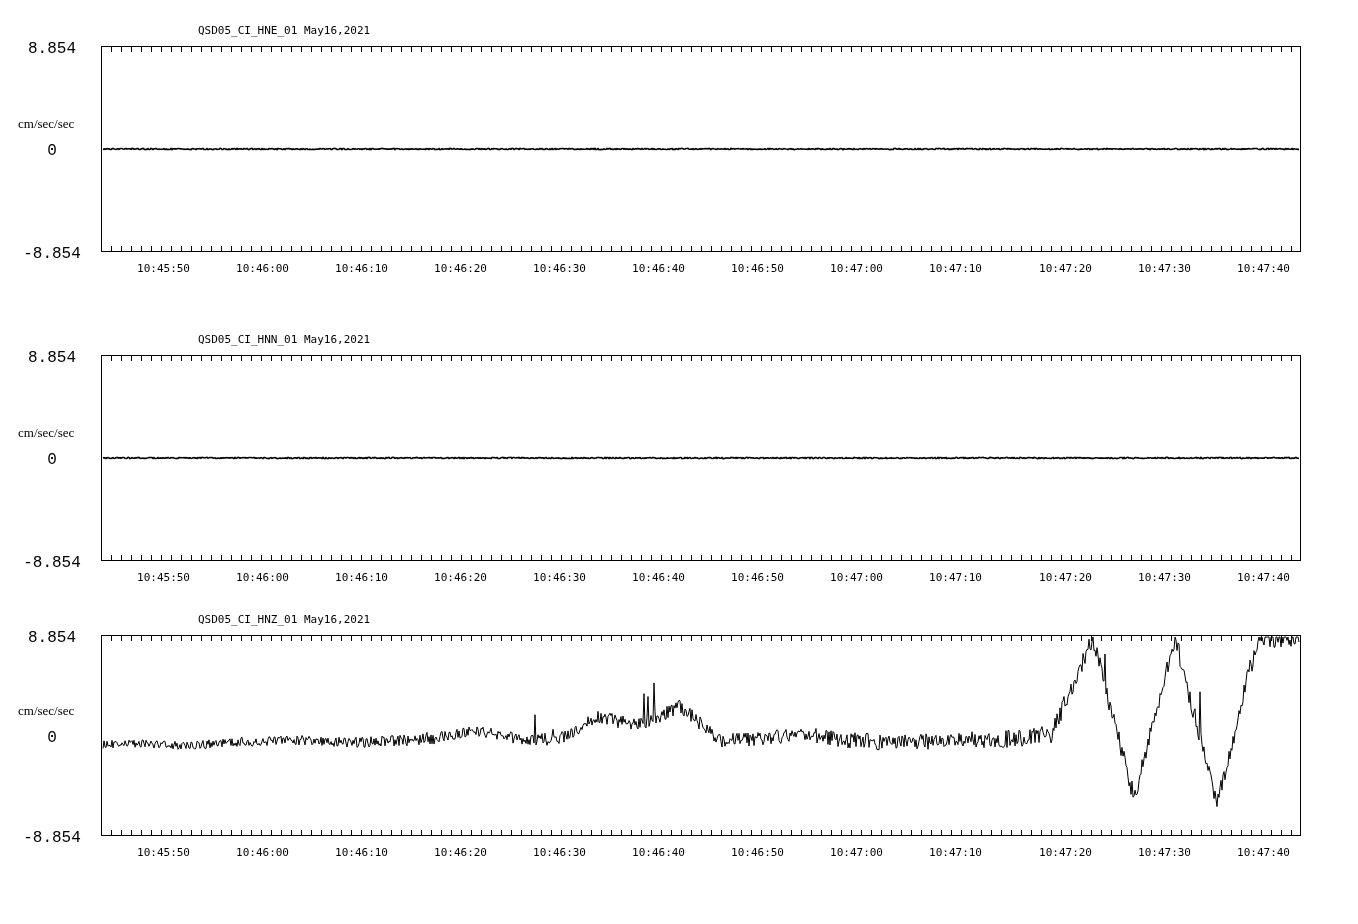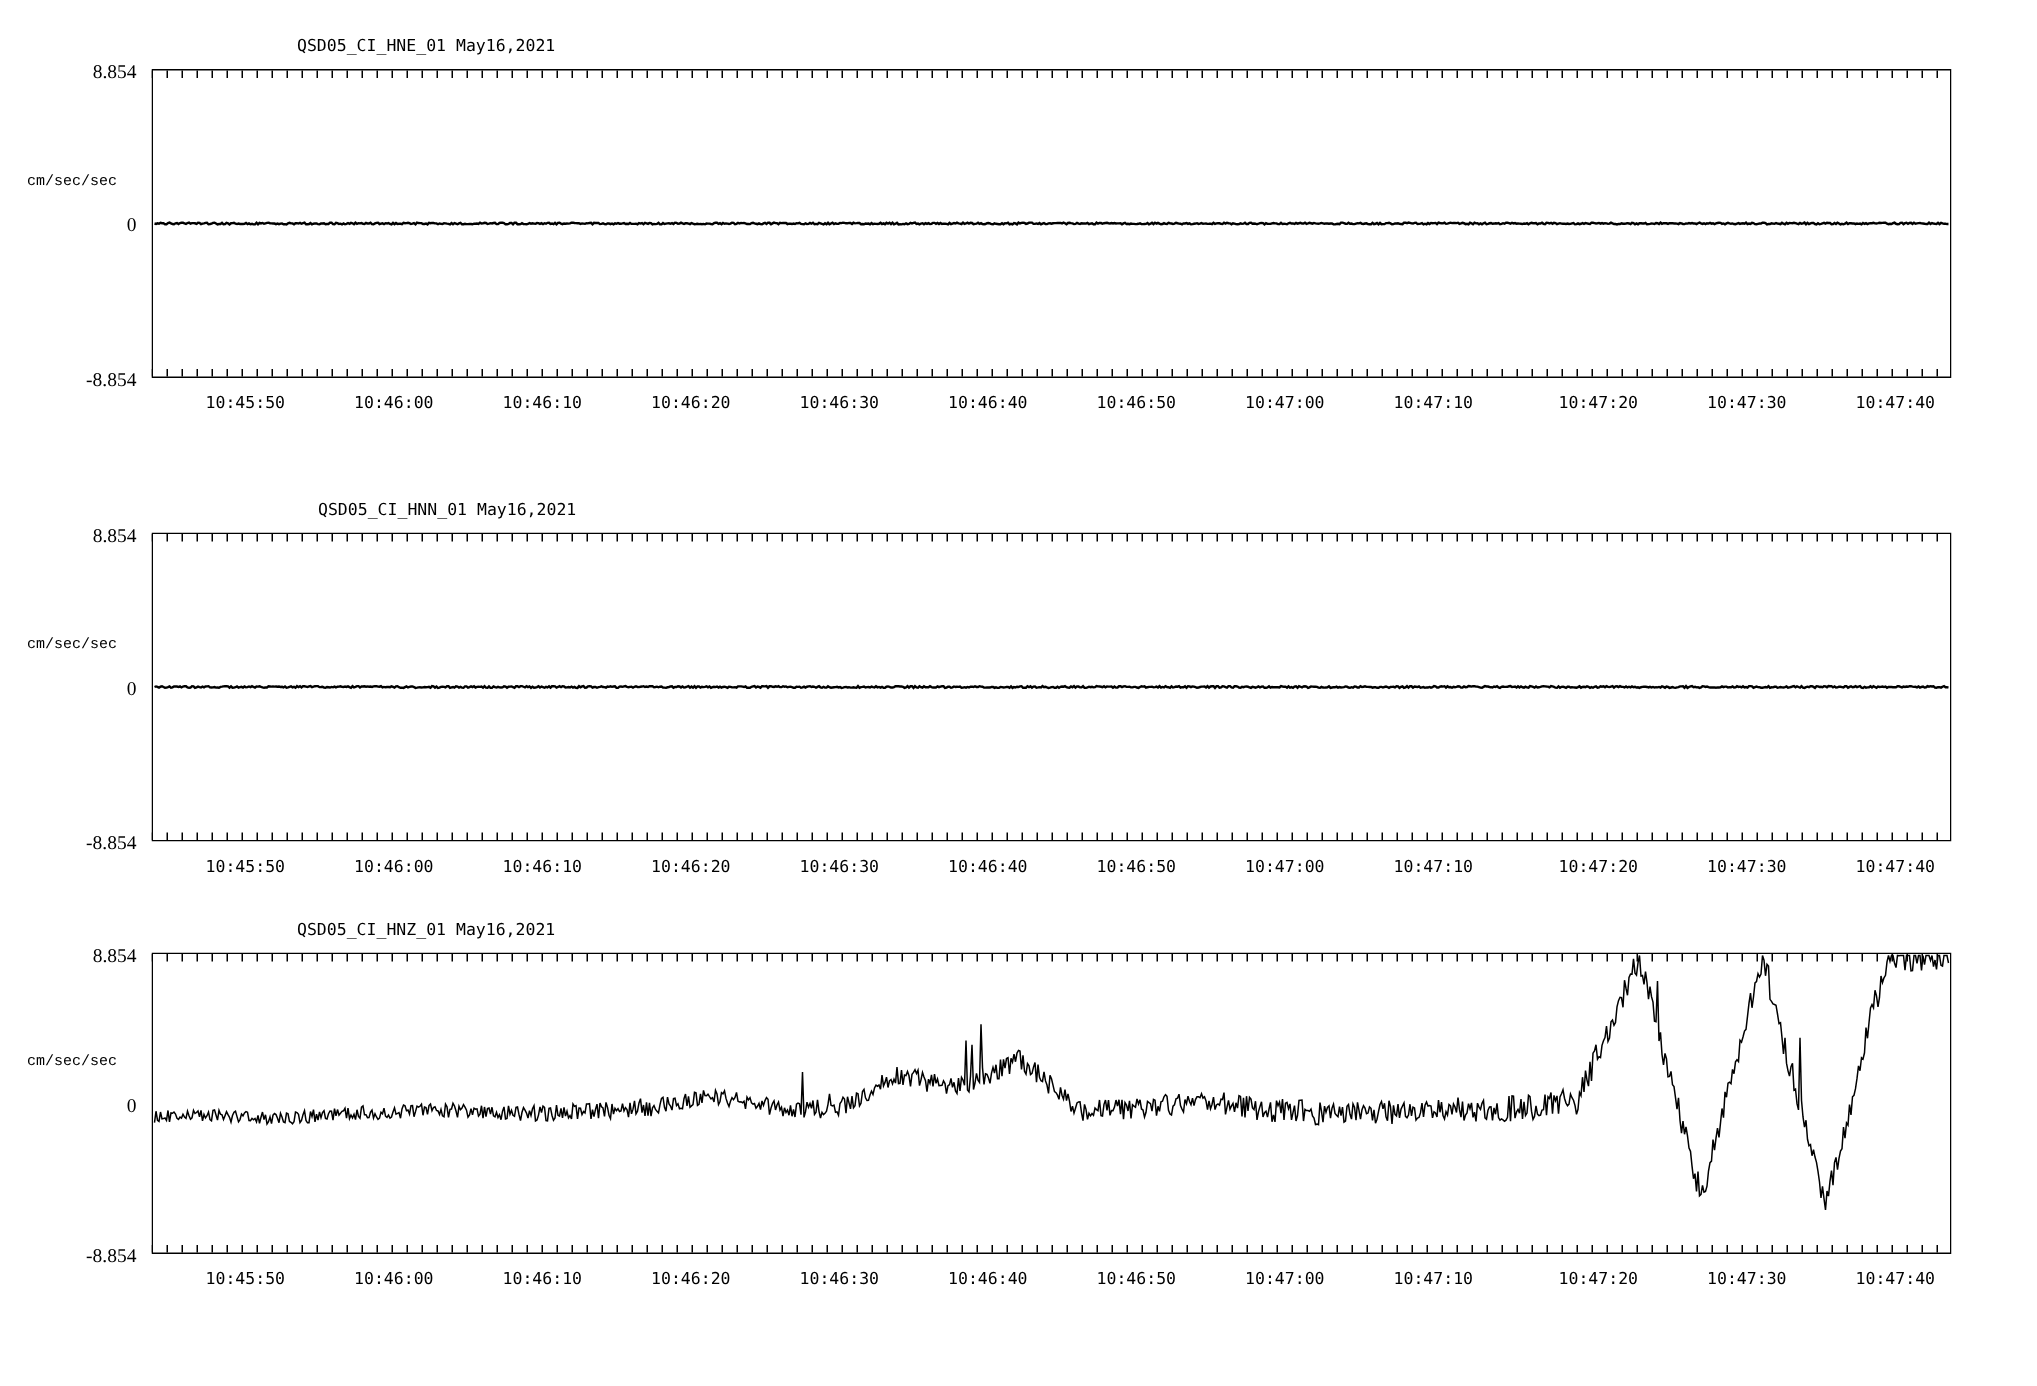--- a/index.html
+++ b/index.html
@@ -27,29 +27,29 @@
   }
   .plot-title {
     position: absolute;
     font-size: 11px;
     font-family: "DejaVu Sans Mono", monospace;
     letter-spacing: 0px;
     white-space: nowrap;
   }
   .axis-label {
     position: absolute;
-    font-size: 10px;
-    font-family: Liberation Mono, monospace;
+    font-size: 13px;
+    font-family: Liberation Serif, serif;
     white-space: nowrap;
   }
   .ytick {
     position: absolute;
-    font-size: 13px;
-    font-family: Liberation Serif, serif;
-    text-align: right;
+    font-size: 16px;
+    font-family: Liberation Mono, monospace;
+    text-align: center;
     white-space: nowrap;
   }
   .xtick {
     position: absolute;
     font-size: 11px;
     font-family: "DejaVu Sans Mono", monospace;
     text-align: right;
     white-space: nowrap;
   }
   .plot-svg {
@@ -320,21 +320,21 @@
           <line x1="1170.5" y1="205" x2="1170.5" y2="200"></line>
           <line x1="1180.5" y1="1" x2="1180.5" y2="6"></line>
           <line x1="1180.5" y1="205" x2="1180.5" y2="200"></line>
           <line x1="1190.5" y1="1" x2="1190.5" y2="6"></line>
           <line x1="1190.5" y1="205" x2="1190.5" y2="200"></line>
         </g>
         <path d="M 2 103.00 L 3 103.29 L 4 102.88 L 5 103.15 L 6 102.54 L 7 102.83 L 8 102.78 L 9 103.45 L 10 103.45 L 11 102.73 L 12 102.43 L 13 102.89 L 14 103.33 L 15 103.49 L 16 102.89 L 17 102.66 L 18 103.31 L 19 102.72 L 20 102.50 L 21 102.52 L 22 102.93 L 23 103.23 L 24 102.70 L 25 102.40 L 26 103.10 L 27 102.77 L 28 102.75 L 29 102.85 L 30 103.25 L 31 102.46 L 32 102.60 L 33 103.46 L 34 103.11 L 35 102.94 L 36 102.61 L 37 102.56 L 38 103.52 L 39 103.36 L 40 103.13 L 41 102.59 L 42 102.45 L 43 103.00 L 44 103.59 L 45 103.37 L 46 103.35 L 47 102.58 L 48 103.54 L 49 103.44 L 50 102.52 L 51 102.82 L 52 103.58 L 53 102.82 L 54 102.78 L 55 102.49 L 56 103.10 L 57 103.40 L 58 103.02 L 59 103.30 L 60 103.24 L 61 103.30 L 62 103.21 L 63 102.62 L 64 103.43 L 65 102.93 L 66 103.54 L 67 103.23 L 68 103.56 L 69 103.51 L 70 102.49 L 71 103.59 L 72 102.59 L 73 102.99 L 74 102.64 L 75 103.19 L 76 102.85 L 77 102.57 L 78 102.45 L 79 102.83 L 80 102.91 L 81 103.03 L 82 103.04 L 83 103.47 L 84 103.10 L 85 103.47 L 86 103.11 L 87 103.00 L 88 103.54 L 89 103.43 L 90 103.60 L 91 102.84 L 92 102.52 L 93 102.93 L 94 102.94 L 95 103.51 L 96 102.78 L 97 102.80 L 98 103.03 L 99 102.58 L 100 103.17 L 101 102.72 L 102 102.45 L 103 103.51 L 104 103.48 L 105 103.36 L 106 102.63 L 107 103.55 L 108 103.16 L 109 102.92 L 110 102.97 L 111 103.44 L 112 103.56 L 113 102.98 L 114 102.97 L 115 102.87 L 116 103.49 L 117 103.30 L 118 103.29 L 119 102.41 L 120 102.46 L 121 103.40 L 122 103.52 L 123 102.57 L 124 102.75 L 125 103.34 L 126 103.11 L 127 103.60 L 128 102.96 L 129 103.53 L 130 103.18 L 131 102.67 L 132 103.19 L 133 102.58 L 134 102.83 L 135 103.46 L 136 102.44 L 137 103.25 L 138 102.82 L 139 102.92 L 140 102.66 L 141 103.24 L 142 103.28 L 143 102.54 L 144 102.99 L 145 102.96 L 146 102.44 L 147 103.37 L 148 103.56 L 149 102.96 L 150 102.54 L 151 102.43 L 152 103.47 L 153 103.07 L 154 102.85 L 155 103.46 L 156 102.80 L 157 103.01 L 158 102.68 L 159 103.29 L 160 103.59 L 161 102.55 L 162 103.49 L 163 102.65 L 164 103.37 L 165 103.18 L 166 103.18 L 167 103.40 L 168 102.59 L 169 102.85 L 170 102.74 L 171 102.52 L 172 102.75 L 173 103.34 L 174 103.14 L 175 102.72 L 176 103.57 L 177 102.45 L 178 102.71 L 179 102.75 L 180 102.77 L 181 103.34 L 182 103.33 L 183 102.98 L 184 103.59 L 185 102.54 L 186 102.80 L 187 102.60 L 188 102.66 L 189 102.89 L 190 102.91 L 191 103.47 L 192 102.95 L 193 103.28 L 194 103.35 L 195 102.83 L 196 102.88 L 197 103.10 L 198 103.21 L 199 103.53 L 200 102.68 L 201 103.43 L 202 102.70 L 203 103.10 L 204 103.51 L 205 102.91 L 206 102.60 L 207 103.51 L 208 103.47 L 209 103.18 L 210 103.43 L 211 103.39 L 212 103.25 L 213 103.34 L 214 103.50 L 215 103.12 L 216 103.20 L 217 103.02 L 218 103.23 L 219 102.41 L 220 103.03 L 221 102.96 L 222 102.52 L 223 102.67 L 224 103.30 L 225 103.06 L 226 102.77 L 227 102.99 L 228 102.67 L 229 102.50 L 230 103.38 L 231 103.39 L 232 102.64 L 233 102.42 L 234 102.54 L 235 102.71 L 236 103.54 L 237 103.46 L 238 103.28 L 239 102.63 L 240 102.66 L 241 103.60 L 242 102.48 L 243 102.51 L 244 103.46 L 245 103.47 L 246 103.43 L 247 102.79 L 248 103.34 L 249 103.44 L 250 103.53 L 251 103.29 L 252 102.67 L 253 103.09 L 254 102.87 L 255 103.08 L 256 103.19 L 257 102.71 L 258 102.75 L 259 103.30 L 260 102.82 L 261 103.46 L 262 102.81 L 263 103.12 L 264 102.55 L 265 102.53 L 266 103.29 L 267 103.01 L 268 103.46 L 269 102.60 L 270 103.59 L 271 102.59 L 272 102.51 L 273 103.05 L 274 103.40 L 275 102.98 L 276 103.17 L 277 103.05 L 278 103.09 L 279 102.90 L 280 102.48 L 281 102.41 L 282 102.66 L 283 102.75 L 284 102.87 L 285 102.80 L 286 103.35 L 287 102.98 L 288 103.09 L 289 103.23 L 290 102.75 L 291 102.90 L 292 102.64 L 293 102.48 L 294 103.55 L 295 102.55 L 296 102.67 L 297 102.71 L 298 102.70 L 299 103.41 L 300 103.26 L 301 102.87 L 302 103.41 L 303 103.50 L 304 103.00 L 305 102.91 L 306 103.42 L 307 103.00 L 308 103.55 L 309 102.93 L 310 103.19 L 311 102.67 L 312 103.14 L 313 103.20 L 314 102.96 L 315 102.69 L 316 103.35 L 317 103.15 L 318 103.32 L 319 102.64 L 320 103.27 L 321 103.28 L 322 103.23 L 323 103.08 L 324 103.53 L 325 102.71 L 326 103.05 L 327 102.69 L 328 103.41 L 329 102.59 L 330 102.91 L 331 103.24 L 332 102.60 L 333 102.69 L 334 103.60 L 335 103.27 L 336 103.41 L 337 103.30 L 338 102.56 L 339 103.59 L 340 103.55 L 341 102.72 L 342 103.30 L 343 103.08 L 344 102.93 L 345 102.83 L 346 103.18 L 347 102.75 L 348 103.33 L 349 102.45 L 350 102.62 L 351 103.16 L 352 103.03 L 353 102.47 L 354 102.93 L 355 103.25 L 356 102.86 L 357 102.85 L 358 103.07 L 359 103.41 L 360 102.74 L 361 103.13 L 362 103.46 L 363 103.33 L 364 103.16 L 365 103.41 L 366 103.25 L 367 103.46 L 368 103.29 L 369 103.55 L 370 103.05 L 371 103.09 L 372 103.08 L 373 103.31 L 374 103.47 L 375 102.81 L 376 102.53 L 377 102.52 L 378 103.24 L 379 102.74 L 380 103.48 L 381 102.69 L 382 103.18 L 383 102.91 L 384 103.10 L 385 103.32 L 386 103.09 L 387 102.46 L 388 102.62 L 389 103.50 L 390 103.19 L 391 102.57 L 392 103.01 L 393 102.62 L 394 102.76 L 395 102.71 L 396 102.88 L 397 103.35 L 398 103.36 L 399 103.43 L 400 102.73 L 401 102.55 L 402 102.93 L 403 103.18 L 404 103.44 L 405 102.94 L 406 103.43 L 407 103.52 L 408 102.95 L 409 102.56 L 410 103.26 L 411 102.44 L 412 102.52 L 413 103.49 L 414 102.90 L 415 102.40 L 416 102.73 L 417 102.77 L 418 103.43 L 419 102.48 L 420 102.72 L 421 102.68 L 422 102.67 L 423 102.66 L 424 103.38 L 425 103.09 L 426 103.20 L 427 103.36 L 428 103.01 L 429 103.36 L 430 102.82 L 431 102.93 L 432 102.54 L 433 103.29 L 434 103.42 L 435 103.47 L 436 102.87 L 437 103.41 L 438 103.30 L 439 102.56 L 440 103.14 L 441 102.51 L 442 103.49 L 443 103.27 L 444 103.42 L 445 102.56 L 446 102.86 L 447 103.26 L 448 103.56 L 449 102.79 L 450 103.50 L 451 102.54 L 452 103.57 L 453 102.99 L 454 102.49 L 455 103.42 L 456 102.86 L 457 103.25 L 458 103.20 L 459 102.63 L 460 102.76 L 461 102.47 L 462 102.56 L 463 102.88 L 464 102.88 L 465 102.60 L 466 102.67 L 467 103.33 L 468 102.49 L 469 102.88 L 470 102.78 L 471 102.61 L 472 102.69 L 473 103.46 L 474 103.37 L 475 103.50 L 476 103.00 L 477 103.15 L 478 103.05 L 479 103.59 L 480 102.71 L 481 103.47 L 482 103.15 L 483 103.25 L 484 103.32 L 485 103.17 L 486 102.46 L 487 103.34 L 488 102.89 L 489 103.44 L 490 102.51 L 491 103.11 L 492 102.46 L 493 103.40 L 494 102.46 L 495 103.52 L 496 103.15 L 497 102.56 L 498 103.58 L 499 103.46 L 500 103.59 L 501 103.27 L 502 103.47 L 503 102.86 L 504 103.44 L 505 103.31 L 506 102.55 L 507 103.02 L 508 102.59 L 509 102.43 L 510 103.35 L 511 103.07 L 512 103.58 L 513 103.04 L 514 102.80 L 515 103.46 L 516 102.76 L 517 103.21 L 518 102.78 L 519 103.41 L 520 103.24 L 521 102.56 L 522 102.57 L 523 103.24 L 524 102.64 L 525 103.34 L 526 102.69 L 527 103.33 L 528 103.10 L 529 103.14 L 530 103.27 L 531 103.57 L 532 102.54 L 533 103.38 L 534 103.03 L 535 102.66 L 536 103.00 L 537 102.45 L 538 102.87 L 539 103.08 L 540 103.36 L 541 102.44 L 542 103.28 L 543 102.99 L 544 102.44 L 545 103.11 L 546 102.51 L 547 102.65 L 548 103.48 L 549 103.22 L 550 103.11 L 551 102.51 L 552 103.30 L 553 102.79 L 554 103.40 L 555 103.53 L 556 103.32 L 557 102.85 L 558 102.72 L 559 102.89 L 560 103.45 L 561 103.49 L 562 102.92 L 563 103.19 L 564 103.31 L 565 103.49 L 566 103.54 L 567 102.86 L 568 103.55 L 569 102.87 L 570 102.91 L 571 102.51 L 572 103.57 L 573 103.19 L 574 103.53 L 575 102.66 L 576 102.93 L 577 103.55 L 578 102.41 L 579 102.97 L 580 102.58 L 581 102.42 L 582 102.63 L 583 103.24 L 584 103.03 L 585 102.46 L 586 102.44 L 587 102.41 L 588 103.21 L 589 103.27 L 590 102.98 L 591 103.31 L 592 102.71 L 593 103.56 L 594 103.08 L 595 102.66 L 596 103.32 L 597 103.40 L 598 102.94 L 599 102.88 L 600 103.14 L 601 102.86 L 602 102.72 L 603 102.76 L 604 102.58 L 605 102.68 L 606 102.62 L 607 102.98 L 608 102.41 L 609 102.82 L 610 103.50 L 611 102.66 L 612 102.48 L 613 102.75 L 614 102.95 L 615 103.40 L 616 103.27 L 617 102.58 L 618 103.09 L 619 103.28 L 620 102.82 L 621 102.98 L 622 102.93 L 623 103.08 L 624 102.55 L 625 103.38 L 626 103.06 L 627 102.81 L 628 103.54 L 629 103.52 L 630 102.42 L 631 103.10 L 632 102.64 L 633 102.70 L 634 103.15 L 635 102.82 L 636 102.68 L 637 102.54 L 638 102.81 L 639 102.94 L 640 102.71 L 641 103.00 L 642 102.67 L 643 103.00 L 644 102.95 L 645 102.92 L 646 102.84 L 647 103.53 L 648 102.96 L 649 102.55 L 650 103.37 L 651 103.19 L 652 103.46 L 653 103.07 L 654 103.24 L 655 103.24 L 656 103.41 L 657 103.36 L 658 103.20 L 659 102.90 L 660 103.40 L 661 103.39 L 662 103.30 L 663 103.27 L 664 102.65 L 665 103.53 L 666 103.14 L 667 102.52 L 668 103.41 L 669 102.47 L 670 103.10 L 671 102.56 L 672 103.07 L 673 103.53 L 674 103.34 L 675 102.75 L 676 103.22 L 677 103.33 L 678 102.54 L 679 102.84 L 680 103.00 L 681 103.30 L 682 103.04 L 683 102.50 L 684 102.82 L 685 103.05 L 686 103.17 L 687 103.56 L 688 102.90 L 689 102.95 L 690 102.66 L 691 103.26 L 692 102.94 L 693 103.56 L 694 103.43 L 695 103.19 L 696 103.04 L 697 102.77 L 698 103.26 L 699 103.10 L 700 102.65 L 701 103.17 L 702 103.07 L 703 102.98 L 704 103.22 L 705 103.21 L 706 103.13 L 707 103.45 L 708 102.56 L 709 103.30 L 710 102.94 L 711 102.76 L 712 102.85 L 713 103.27 L 714 103.36 L 715 102.44 L 716 103.07 L 717 102.49 L 718 102.81 L 719 102.88 L 720 103.56 L 721 102.90 L 722 103.09 L 723 103.40 L 724 103.50 L 725 103.38 L 726 102.89 L 727 103.24 L 728 103.13 L 729 102.49 L 730 103.37 L 731 103.37 L 732 102.59 L 733 102.51 L 734 103.17 L 735 103.02 L 736 103.15 L 737 103.53 L 738 103.15 L 739 102.71 L 740 102.58 L 741 102.77 L 742 103.59 L 743 102.76 L 744 103.25 L 745 103.23 L 746 103.23 L 747 102.88 L 748 102.67 L 749 102.91 L 750 102.89 L 751 103.41 L 752 103.43 L 753 102.57 L 754 103.39 L 755 103.20 L 756 103.24 L 757 103.54 L 758 102.87 L 759 102.55 L 760 103.01 L 761 102.94 L 762 103.26 L 763 102.62 L 764 103.08 L 765 102.84 L 766 102.59 L 767 103.01 L 768 103.06 L 769 102.45 L 770 103.27 L 771 102.94 L 772 102.55 L 773 102.81 L 774 103.09 L 775 102.61 L 776 102.90 L 777 103.07 L 778 103.14 L 779 102.97 L 780 102.63 L 781 102.88 L 782 103.19 L 783 102.95 L 784 103.02 L 785 103.20 L 786 103.03 L 787 102.99 L 788 103.55 L 789 103.59 L 790 103.36 L 791 103.23 L 792 103.50 L 793 102.44 L 794 102.42 L 795 102.73 L 796 103.14 L 797 103.24 L 798 102.48 L 799 103.13 L 800 103.04 L 801 103.40 L 802 103.44 L 803 103.09 L 804 102.79 L 805 102.91 L 806 102.58 L 807 103.18 L 808 103.34 L 809 103.01 L 810 102.89 L 811 103.39 L 812 103.53 L 813 103.53 L 814 102.56 L 815 103.42 L 816 103.17 L 817 102.58 L 818 103.51 L 819 102.60 L 820 103.46 L 821 103.42 L 822 103.43 L 823 102.74 L 824 102.73 L 825 102.50 L 826 102.91 L 827 103.46 L 828 103.40 L 829 102.99 L 830 102.98 L 831 102.81 L 832 103.18 L 833 103.37 L 834 103.44 L 835 102.45 L 836 102.47 L 837 102.83 L 838 102.40 L 839 102.58 L 840 102.93 L 841 103.02 L 842 102.62 L 843 102.45 L 844 103.36 L 845 103.23 L 846 103.04 L 847 102.72 L 848 103.56 L 849 103.13 L 850 103.51 L 851 102.65 L 852 103.30 L 853 102.62 L 854 102.85 L 855 102.76 L 856 102.62 L 857 103.41 L 858 102.44 L 859 102.68 L 860 102.88 L 861 102.92 L 862 102.43 L 863 103.23 L 864 103.11 L 865 102.79 L 866 102.45 L 867 102.74 L 868 102.67 L 869 102.67 L 870 102.73 L 871 102.47 L 872 103.30 L 873 102.95 L 874 102.52 L 875 102.82 L 876 103.42 L 877 103.23 L 878 103.53 L 879 102.42 L 880 102.86 L 881 103.52 L 882 102.48 L 883 102.89 L 884 102.85 L 885 103.50 L 886 102.88 L 887 103.51 L 888 102.90 L 889 102.48 L 890 103.51 L 891 103.25 L 892 102.85 L 893 102.65 L 894 103.19 L 895 103.04 L 896 102.82 L 897 103.03 L 898 102.73 L 899 103.51 L 900 103.18 L 901 102.78 L 902 103.10 L 903 102.44 L 904 102.54 L 905 102.72 L 906 103.13 L 907 102.50 L 908 102.93 L 909 102.69 L 910 103.10 L 911 102.97 L 912 103.07 L 913 103.15 L 914 103.41 L 915 103.04 L 916 103.19 L 917 102.80 L 918 103.56 L 919 102.90 L 920 102.53 L 921 102.82 L 922 102.84 L 923 102.73 L 924 103.55 L 925 102.95 L 926 103.02 L 927 102.48 L 928 103.21 L 929 103.43 L 930 102.53 L 931 102.58 L 932 102.99 L 933 102.52 L 934 103.19 L 935 102.48 L 936 102.71 L 937 103.41 L 938 103.06 L 939 102.77 L 940 103.05 L 941 103.12 L 942 103.21 L 943 103.28 L 944 103.03 L 945 103.29 L 946 103.22 L 947 102.95 L 948 102.72 L 949 103.57 L 950 103.43 L 951 102.94 L 952 103.45 L 953 103.17 L 954 102.78 L 955 103.25 L 956 102.71 L 957 102.89 L 958 103.18 L 959 103.33 L 960 102.43 L 961 102.54 L 962 102.73 L 963 102.96 L 964 102.83 L 965 102.61 L 966 103.09 L 967 102.70 L 968 103.14 L 969 102.78 L 970 102.94 L 971 103.26 L 972 103.08 L 973 102.47 L 974 102.93 L 975 103.31 L 976 103.32 L 977 103.59 L 978 103.27 L 979 103.36 L 980 102.88 L 981 103.18 L 982 103.17 L 983 103.00 L 984 102.75 L 985 103.00 L 986 103.41 L 987 102.51 L 988 102.72 L 989 103.54 L 990 102.97 L 991 103.55 L 992 102.82 L 993 102.81 L 994 103.01 L 995 103.03 L 996 102.55 L 997 103.53 L 998 103.39 L 999 103.25 L 1000 102.97 L 1001 103.07 L 1002 103.29 L 1003 102.64 L 1004 102.82 L 1005 103.34 L 1006 102.40 L 1007 103.20 L 1008 102.77 L 1009 102.83 L 1010 102.86 L 1011 103.28 L 1012 102.75 L 1013 102.81 L 1014 102.74 L 1015 102.99 L 1016 103.03 L 1017 103.09 L 1018 103.38 L 1019 102.68 L 1020 102.89 L 1021 103.31 L 1022 103.39 L 1023 102.98 L 1024 103.08 L 1025 102.73 L 1026 102.93 L 1027 102.65 L 1028 102.98 L 1029 102.92 L 1030 103.39 L 1031 102.82 L 1032 102.45 L 1033 102.96 L 1034 103.27 L 1035 102.86 L 1036 103.39 L 1037 102.83 L 1038 103.06 L 1039 102.62 L 1040 103.11 L 1041 102.82 L 1042 103.39 L 1043 102.92 L 1044 102.68 L 1045 102.47 L 1046 102.57 L 1047 103.23 L 1048 102.96 L 1049 103.51 L 1050 102.94 L 1051 102.53 L 1052 102.88 L 1053 103.17 L 1054 102.93 L 1055 103.34 L 1056 103.49 L 1057 103.10 L 1058 102.77 L 1059 103.28 L 1060 102.96 L 1061 102.85 L 1062 103.09 L 1063 102.43 L 1064 103.37 L 1065 103.02 L 1066 103.33 L 1067 102.58 L 1068 102.72 L 1069 103.42 L 1070 103.47 L 1071 103.26 L 1072 103.03 L 1073 103.06 L 1074 102.49 L 1075 102.51 L 1076 102.70 L 1077 103.57 L 1078 103.33 L 1079 103.36 L 1080 102.83 L 1081 103.09 L 1082 103.15 L 1083 102.66 L 1084 103.11 L 1085 103.17 L 1086 103.46 L 1087 102.56 L 1088 103.12 L 1089 103.58 L 1090 102.49 L 1091 103.22 L 1092 102.67 L 1093 102.78 L 1094 102.81 L 1095 102.48 L 1096 102.72 L 1097 103.14 L 1098 103.48 L 1099 102.62 L 1100 103.20 L 1101 102.95 L 1102 102.41 L 1103 103.57 L 1104 102.60 L 1105 103.46 L 1106 102.97 L 1107 102.61 L 1108 102.68 L 1109 103.34 L 1110 103.58 L 1111 102.78 L 1112 103.43 L 1113 103.21 L 1114 102.86 L 1115 102.58 L 1116 103.07 L 1117 102.54 L 1118 102.67 L 1119 102.60 L 1120 103.45 L 1121 103.44 L 1122 102.61 L 1123 103.32 L 1124 102.43 L 1125 102.98 L 1126 103.59 L 1127 103.23 L 1128 103.52 L 1129 103.13 L 1130 102.43 L 1131 103.37 L 1132 102.85 L 1133 102.83 L 1134 102.96 L 1135 102.99 L 1136 103.47 L 1137 103.01 L 1138 103.24 L 1139 103.05 L 1140 103.57 L 1141 102.72 L 1142 103.29 L 1143 102.78 L 1144 103.38 L 1145 102.91 L 1146 102.84 L 1147 102.84 L 1148 102.53 L 1149 102.93 L 1150 102.96 L 1151 102.79 L 1152 102.54 L 1153 102.65 L 1154 102.55 L 1155 102.46 L 1156 102.53 L 1157 103.14 L 1158 103.48 L 1159 103.22 L 1160 103.31 L 1161 102.80 L 1162 102.45 L 1163 103.19 L 1164 103.45 L 1165 103.41 L 1166 102.54 L 1167 102.45 L 1168 103.42 L 1169 102.79 L 1170 102.48 L 1171 103.24 L 1172 102.65 L 1173 102.55 L 1174 103.33 L 1175 102.46 L 1176 103.11 L 1177 102.94 L 1178 102.76 L 1179 102.68 L 1180 102.89 L 1181 103.02 L 1182 103.13 L 1183 103.38 L 1184 103.40 L 1185 102.46 L 1186 103.32 L 1187 102.69 L 1188 103.02 L 1189 103.27 L 1190 103.31 L 1191 102.57 L 1192 103.41 L 1193 102.56 L 1194 102.97 L 1195 103.21 L 1196 103.11 L 1197 103.38 L 1198 103.37" fill="none" stroke="#000000" stroke-width="1.6"></path>
       </svg>
     </div>
     <div class="panel" style="top: 331px; height: 266px;">
-      <div class="plot-title" style="left: 199px; top: 2px;">QSD05_CI_HNN_01  May16,2021</div>
+      <div class="plot-title" style="left: 185px; top: 2px;">QSD05_CI_HNN_01  May16,2021</div>
       <div class="axis-label" style="left: 5px; top: 94px;">cm/sec/sec</div>
       <div class="ytick" style="left: 0px; width: 78px; top: 17.5px;">8.854</div>
       <div class="ytick" style="left: 0px; width: 78px; top: 120px;">0</div>
       <div class="ytick" style="left: 0px; width: 78px; top: 222.5px;">-8.854</div>
       <div class="xtick" style="left: 77px; width: 100px; top: 240px;">10:45:50</div>
       <div class="xtick" style="left: 176px; width: 100px; top: 240px;">10:46:00</div>
       <div class="xtick" style="left: 275px; width: 100px; top: 240px;">10:46:10</div>
       <div class="xtick" style="left: 374px; width: 100px; top: 240px;">10:46:20</div>
       <div class="xtick" style="left: 473px; width: 100px; top: 240px;">10:46:30</div>
       <div class="xtick" style="left: 572px; width: 100px; top: 240px;">10:46:40</div>

